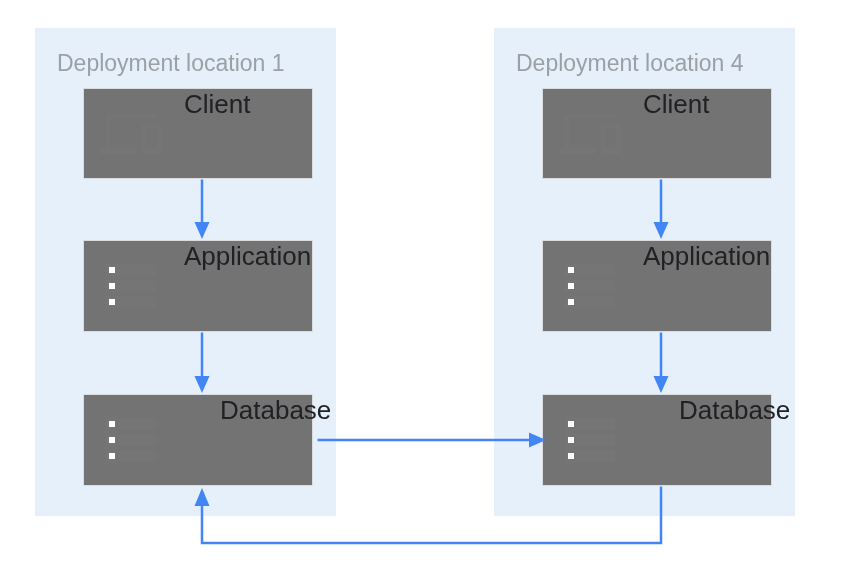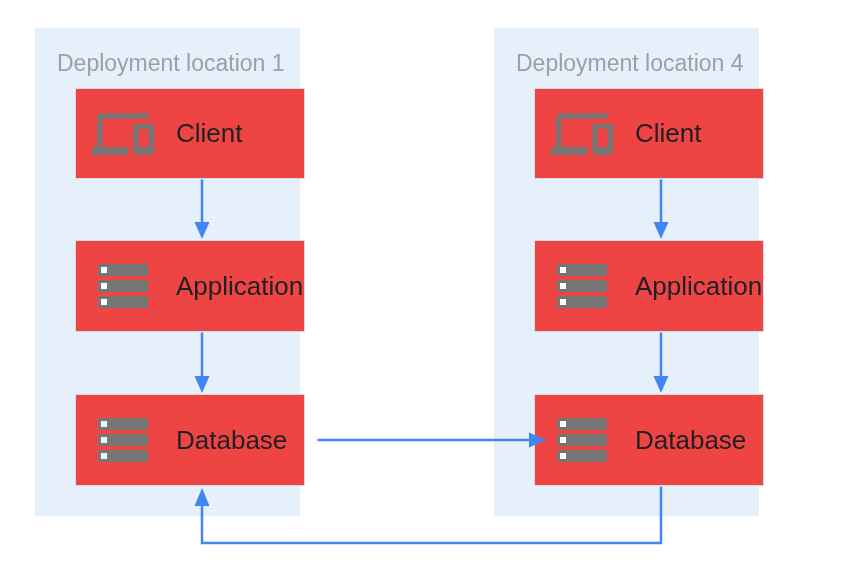--- a/index.html
+++ b/index.html
@@ -14,48 +14,48 @@
     height: 574px;
     background: #ffffff;
     overflow: hidden;
   }
   .zone {
     position: absolute;
     top: 28px;
     width: 265px;
     height: 488px;
     background: #e6f0fb;
+    padding-left: 36px;
   }
   .zone-1 { left: 35px; }
   .zone-2 { left: 494px; }
   .zone-title {
     position: absolute;
     left: 22px;
     top: 22px;
     margin: 0;
     font-size: 23px;
     font-weight: 400;
     color: #9aa0a6;
     white-space: nowrap;
   }
   .node {
     position: absolute;
-    left: 40px;
+    left: 48px;
     width: 230px;
     height: 91px;
-    background: #ef4444;
+    background: #737373;
     border: 1px solid #dadce0;
     box-sizing: border-box;
     display: flex;
-    align-items: center;
     padding-left: 15px;
   }
   .node-client      { top: 60px;  }
   .node-application { top: 212px; height: 92px; }
-  .node-database    { top: 366px; height: 92px; }
+  .node-database    { top: 366px; height: 92px; gap: 36px; }
   .icon-slot {
     width: 64px;
     display: flex;
     align-items: center;
     justify-content: center;
     flex: 0 0 64px;
   }
   .node-label {
     margin-left: 21px;
     font-size: 26px;

